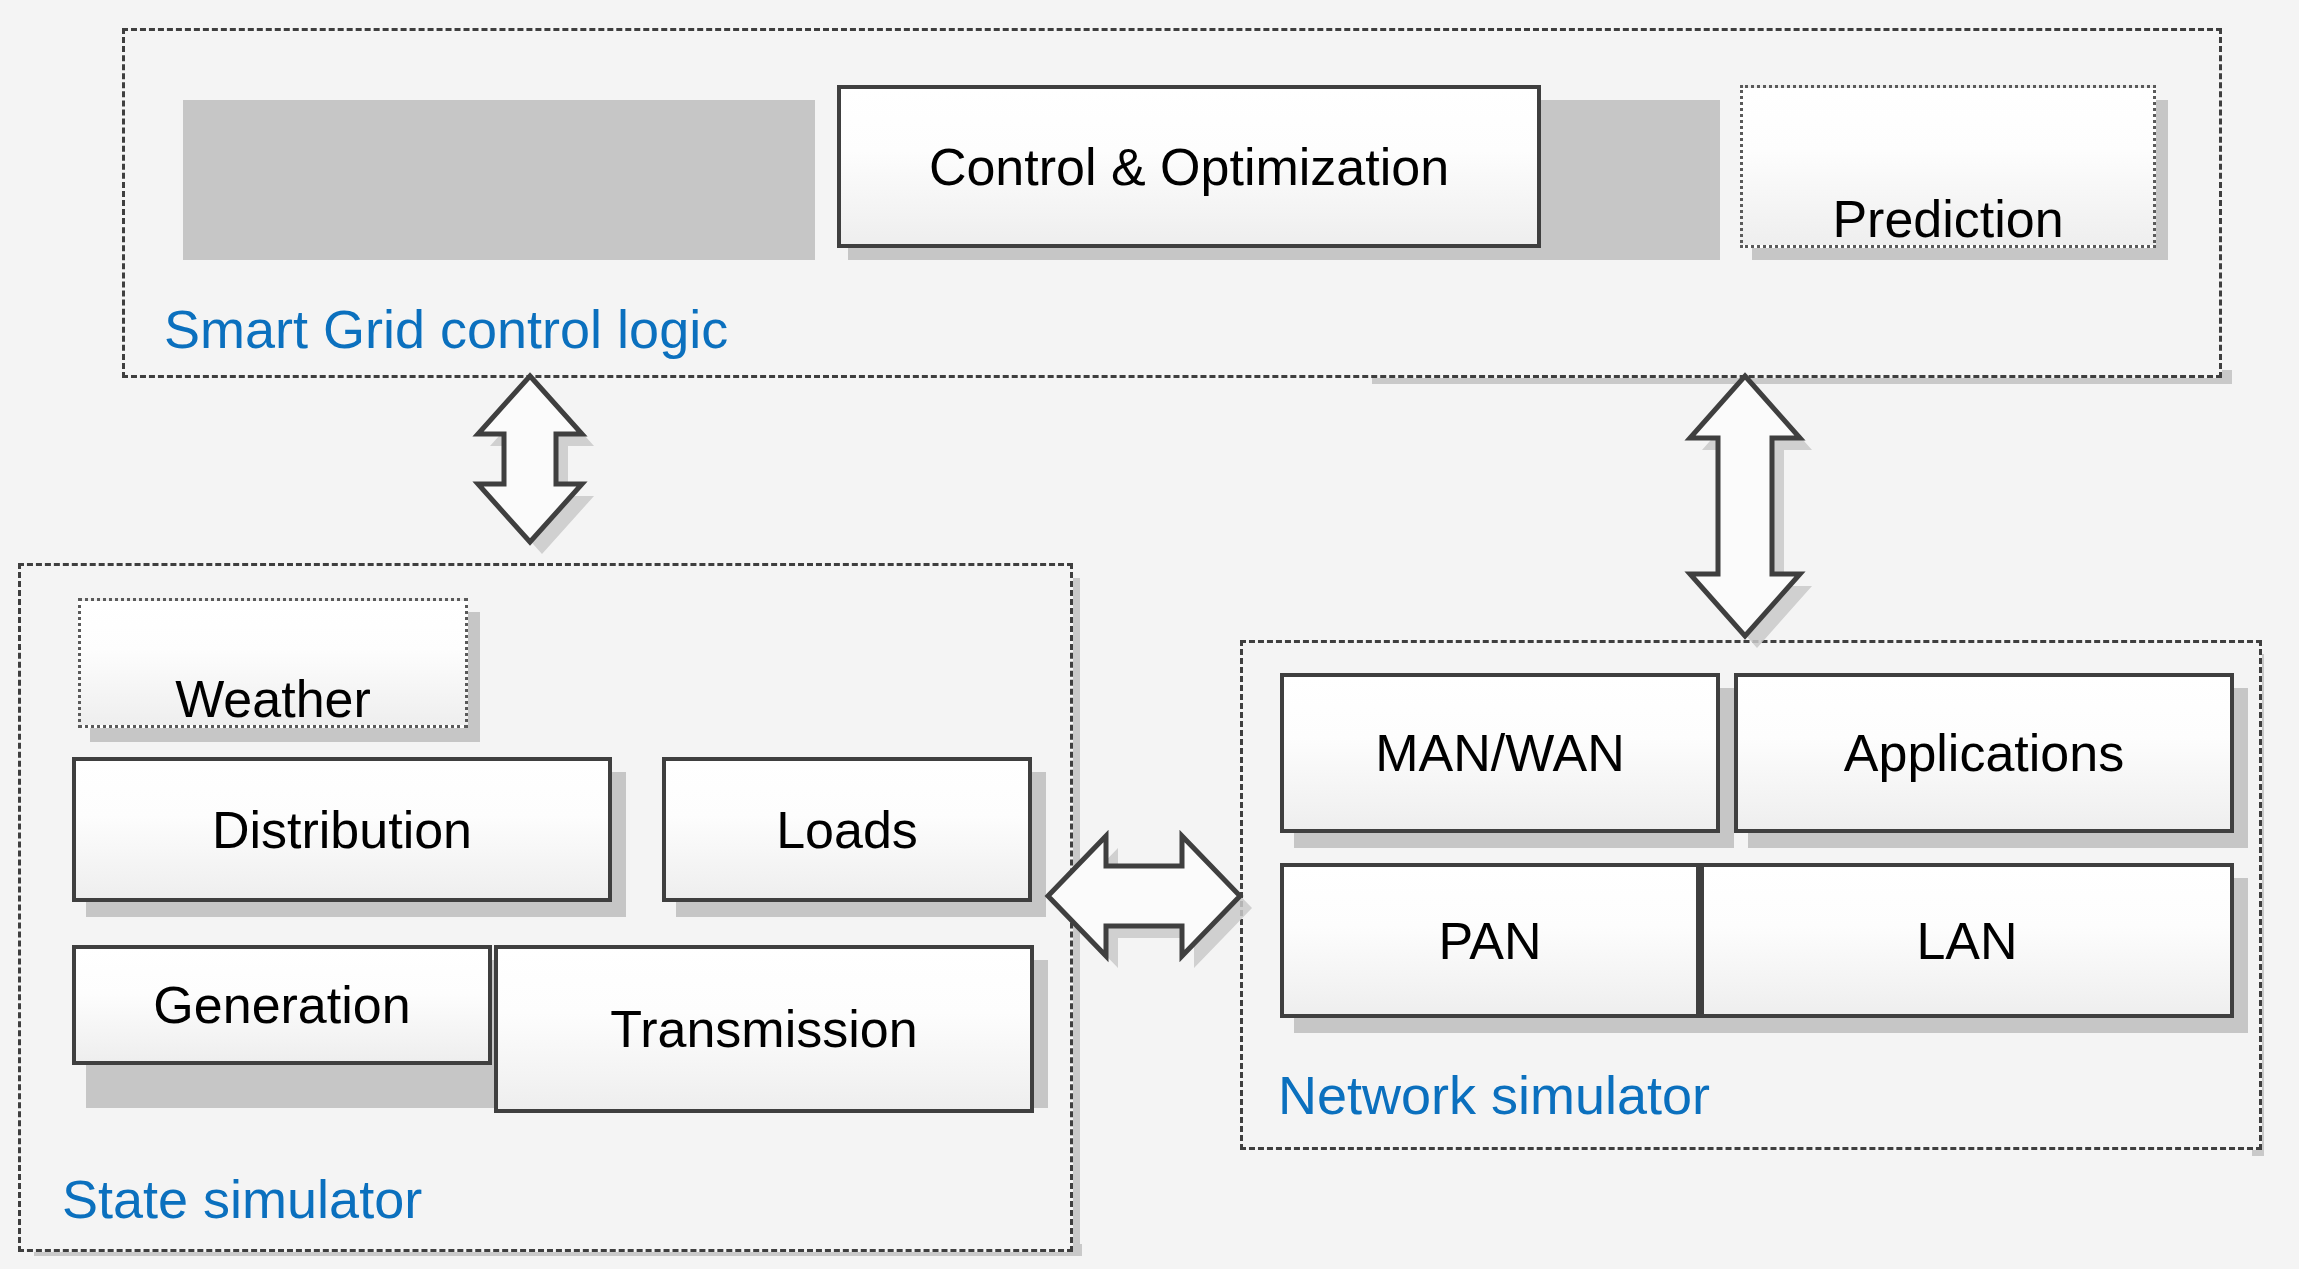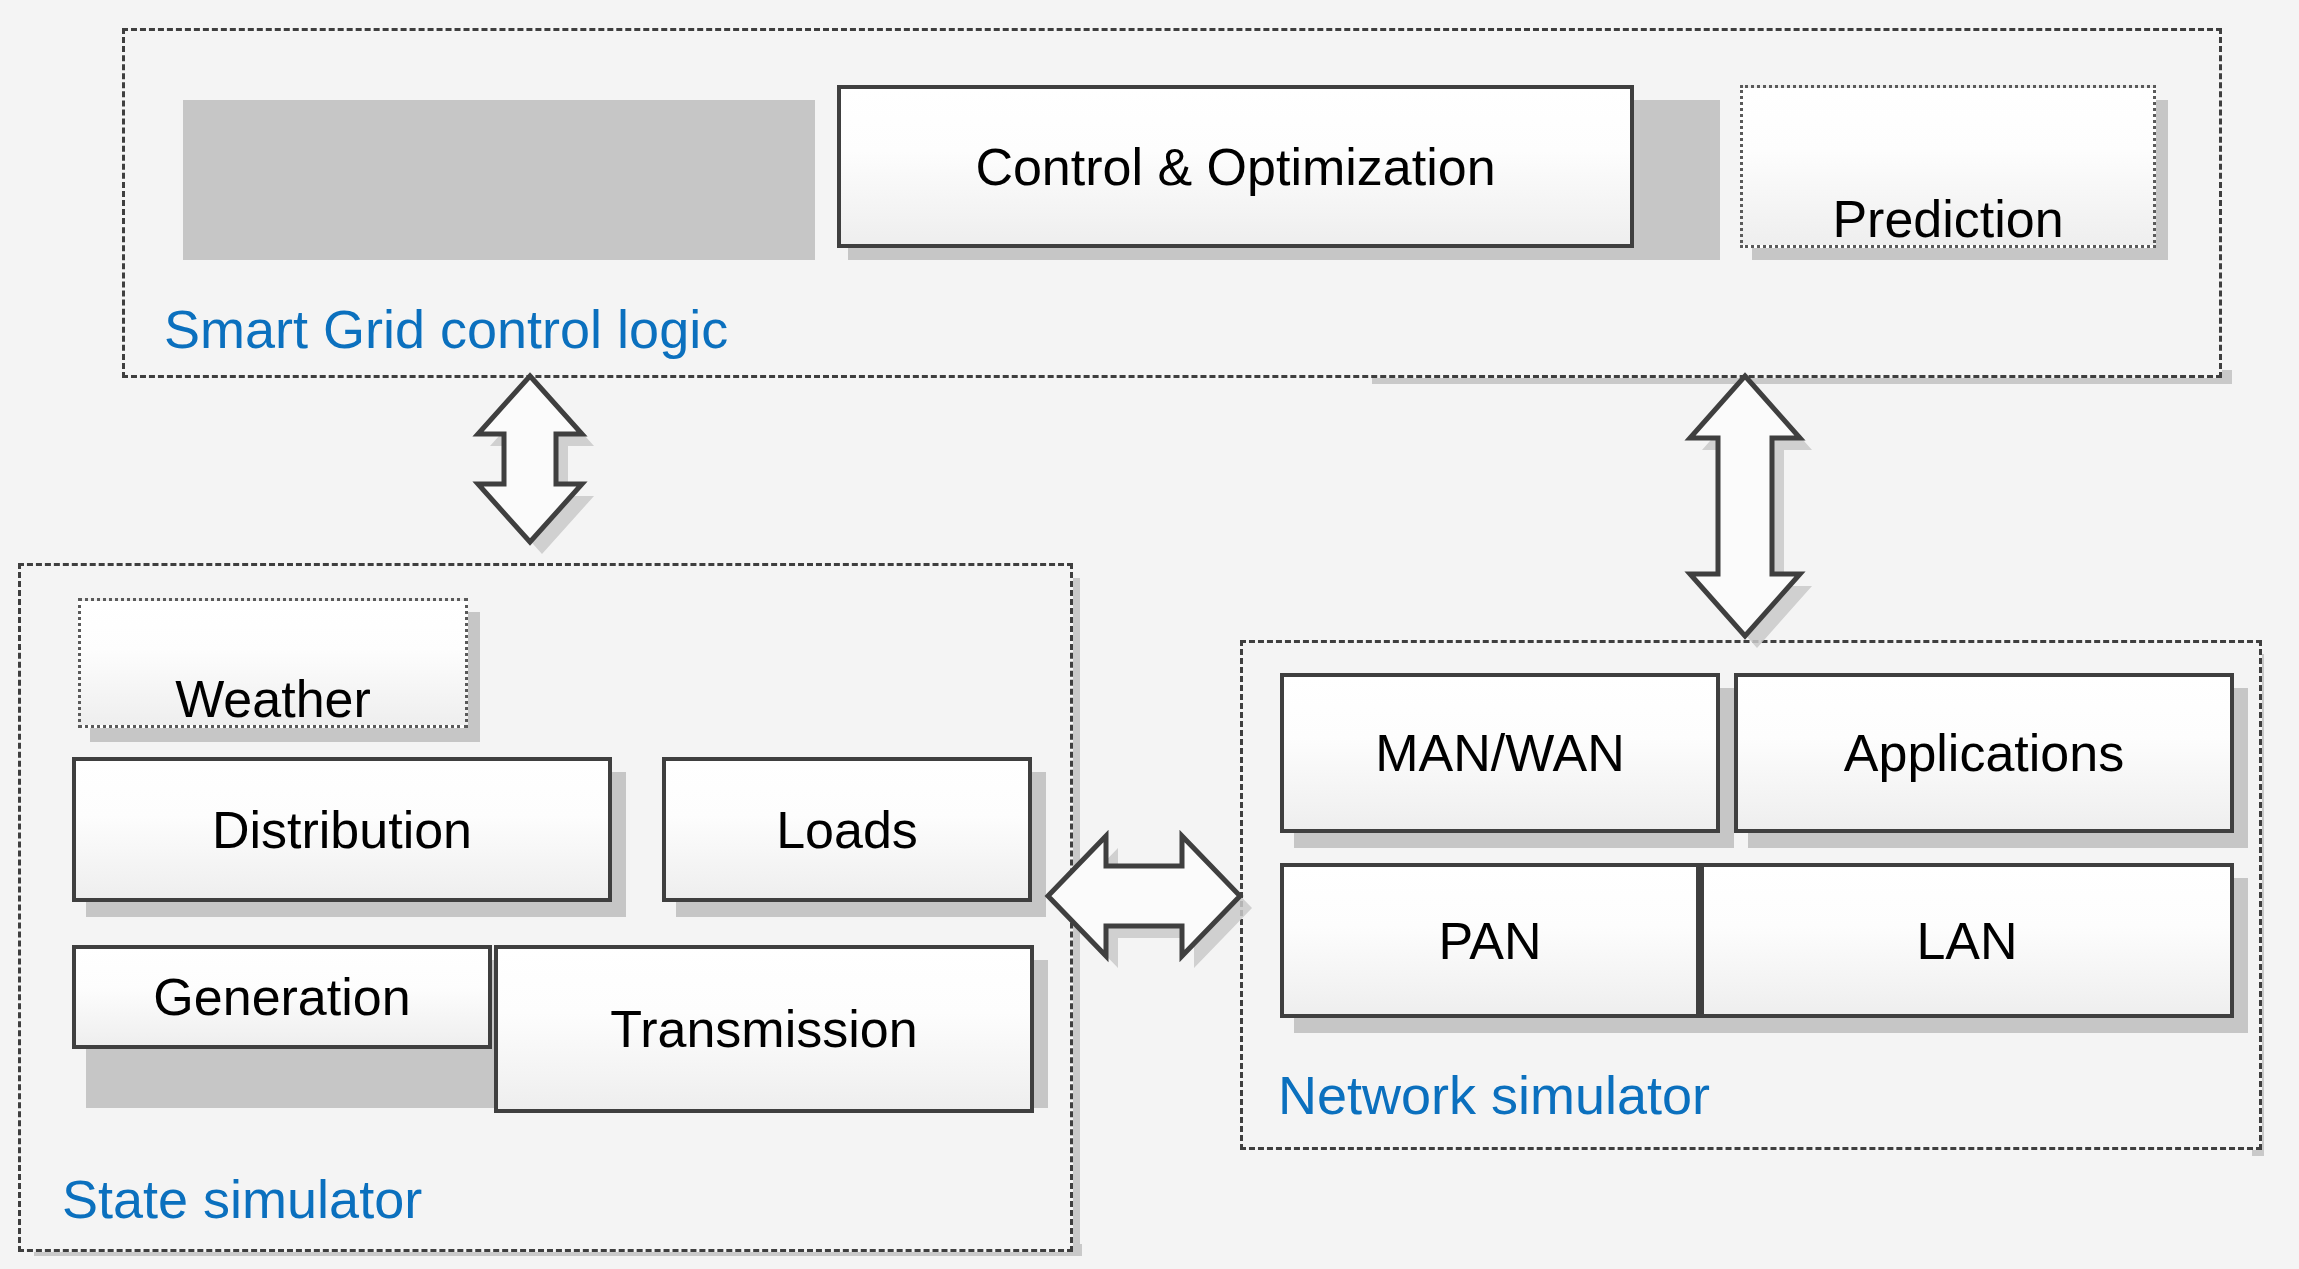--- a/index.html
+++ b/index.html
@@ -70,21 +70,21 @@
 
 <div id="canvas">
 
   <div class="group-shadow" style="left:1372px; top:370px; width:860px; height:14px;"></div>
 
   <div class="group" style="left:122px; top:28px; width:2100px; height:350px;"></div>
 
   <div class="box-shadow" style="left:183px; top:100px; width:632px; height:160px;"></div>
 
   <div class="box-shadow" style="left:848px; top:100px; width:872px; height:160px;"></div>
-  <div class="box solid" style="left:837px; top:85px; width:797px; height:163px;">
+  <div class="box solid" style="left:837px; top:85px; width:704px; height:163px;">
     <span>Control &amp; Optimization</span>
   </div>
 
   <div class="box-shadow" style="left:1752px; top:100px; width:416px; height:160px;"></div>
   <div class="box dotted" style="left:1740px; top:85px; width:416px; height:163px;">
     <span>Prediction</span>
   </div>
 
   <div class="group-label" style="left:164px; top:302px;">Smart Grid control logic</div>
 
@@ -102,21 +102,21 @@
   <div class="box solid" style="left:72px; top:757px; width:540px; height:145px;">
     <span>Distribution</span>
   </div>
 
   <div class="box-shadow" style="left:676px; top:772px; width:370px; height:145px;"></div>
   <div class="box solid" style="left:662px; top:757px; width:370px; height:145px;">
     <span>Loads</span>
   </div>
 
   <div class="box-shadow" style="left:86px; top:960px; width:420px; height:148px;"></div>
-  <div class="box solid" style="left:72px; top:945px; width:420px; height:104px;">
+  <div class="box solid" style="left:72px; top:945px; width:420px; height:120px;">
     <span>Generation</span>
   </div>
 
   <div class="box-shadow" style="left:508px; top:960px; width:540px; height:148px;"></div>
   <div class="box solid" style="left:494px; top:945px; width:540px; height:168px;">
     <span>Transmission</span>
   </div>
 
   <div class="group-label" style="left:62px; top:1172px;">State simulator</div>
 

